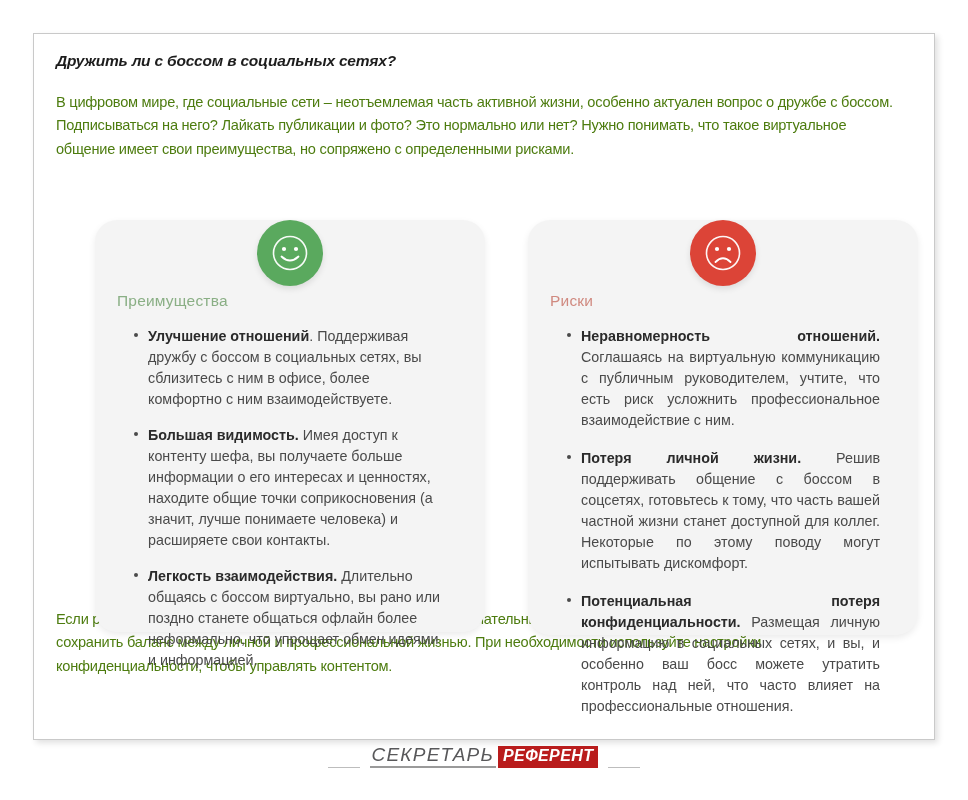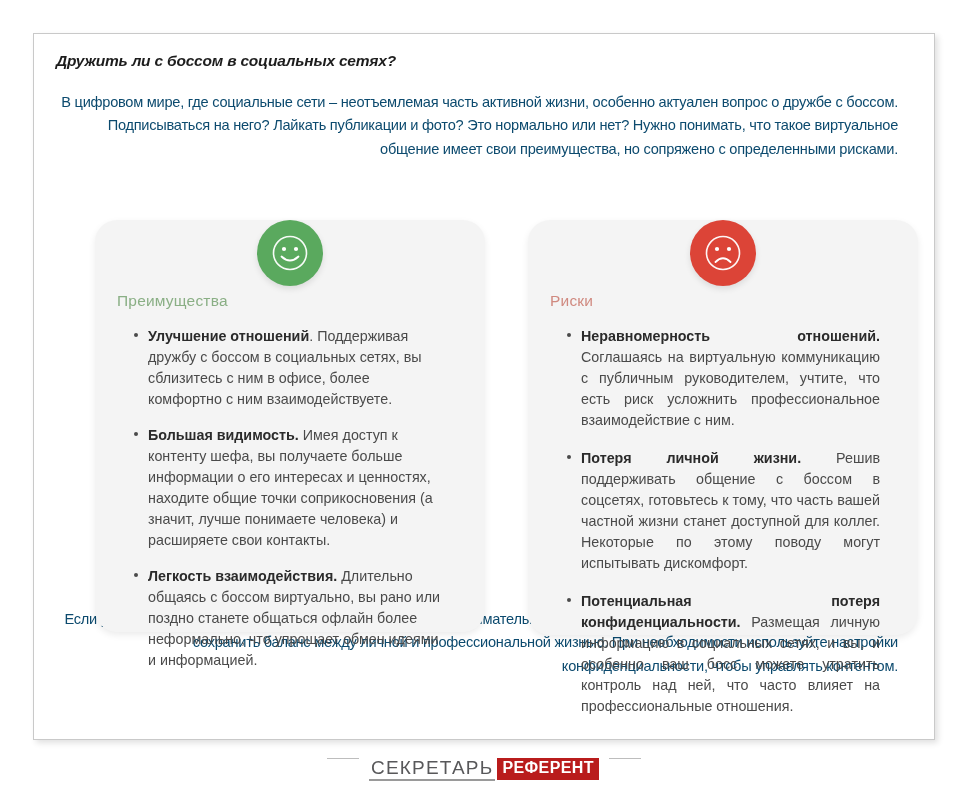--- a/index.html
+++ b/index.html
@@ -42,23 +42,23 @@
     color: #1d1d1d;
     letter-spacing: -0.2px;
     margin: 0 0 20px 0;
     line-height: 1.2;
   }
 
   
   .lead {
     font-size: 14.6px;
     line-height: 1.62;
-    color: #0c4a6e;
+    color: #4d7c0f;
     margin: 0;
-    text-align: right;
+    text-align: left;
     letter-spacing: -0.25px;
   }
   .lead p { margin: 0; }
 
   
   .columns {
     position: relative;
     margin-top: 26px;
     height: 404px;
   }
@@ -146,23 +146,24 @@
   
   .footer {
     position: absolute;
     left: 0;
     top: 745px;
     width: 968px;
     text-align: center;
   }
   .logo-row {
     display: inline-flex;
-    align-items: flex-start;
+    align-items: flex-end;
     justify-content: center;
     gap: 0;
+    font-style: italic;
   }
   .logo-rule {
     width: 32px;
     height: 1px;
     background: #bdbdbd;
     margin: 0 10px;
   }
   .logo-main {
     font-size: 19px;
     letter-spacing: 1.2px;

